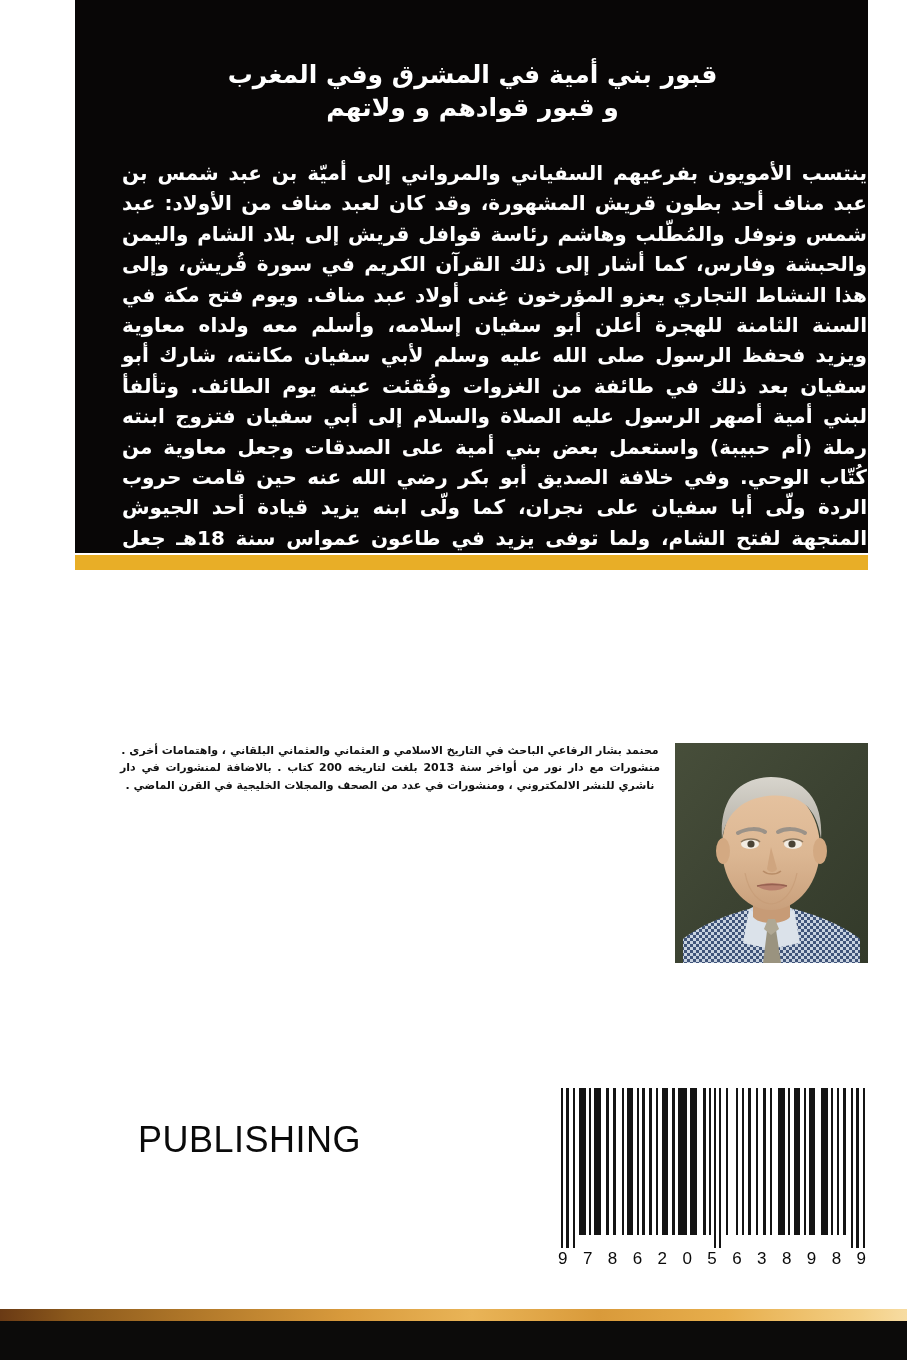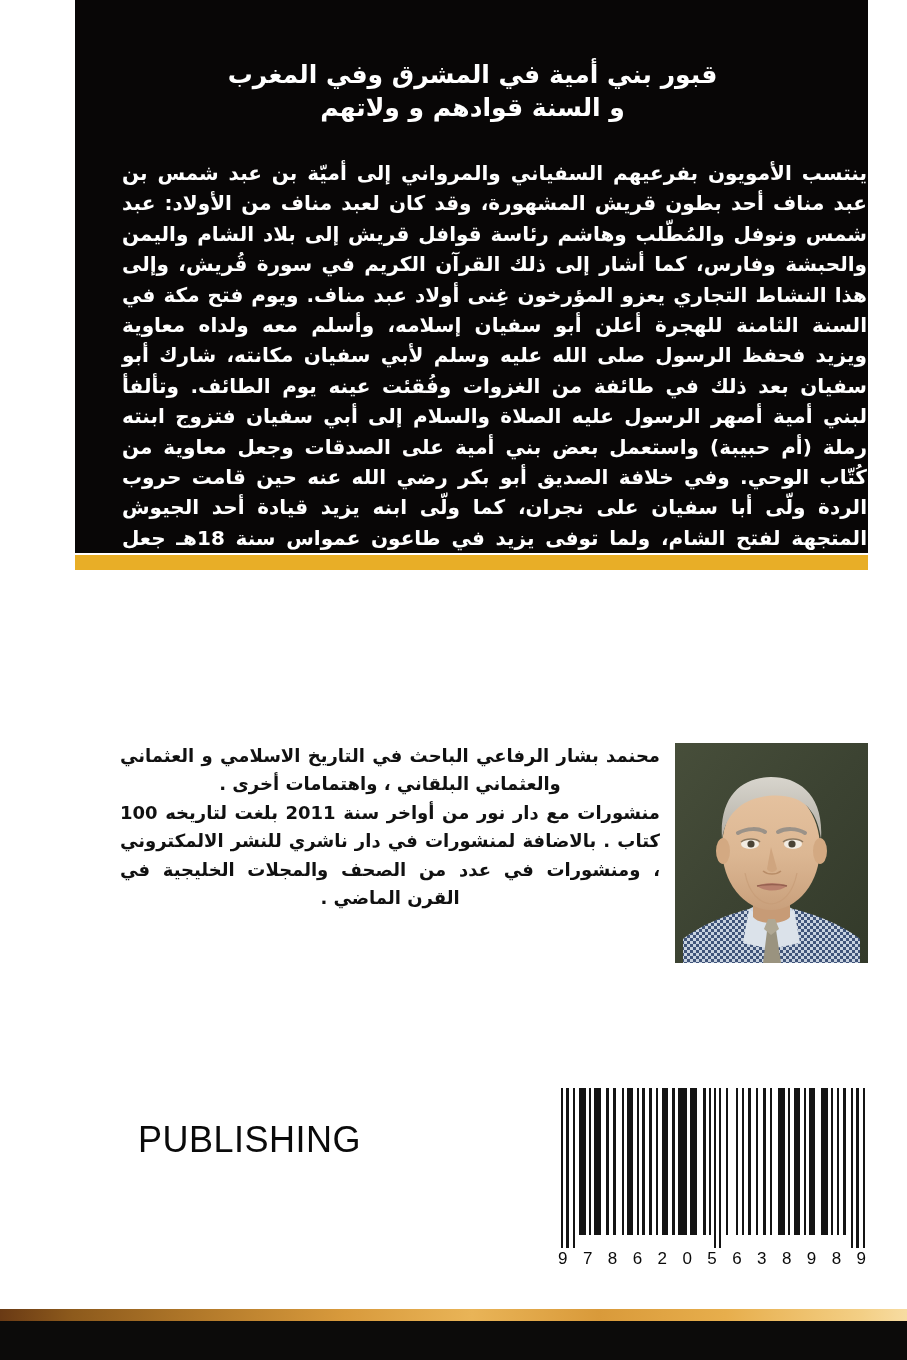--- a/index.html
+++ b/index.html
@@ -72,21 +72,21 @@
     position: absolute;
     left: 120px;
     top: 742px;
     width: 540px;
     direction: rtl;
     text-align: justify;
     text-align-last: center;
     color: #111111;
     font-family: "DejaVu Sans", sans-serif;
     font-weight: bold;
-    font-size: 18px;
+    font-size: 11px;
     line-height: 1.58;
   }
   .author-bio p { margin: 0; }
 
   
   .author-photo {
     position: absolute;
     left: 675px;
     top: 743px;
     width: 193px;
@@ -163,30 +163,30 @@
     background: #0c0b0a;
   }
 </style>
 </head>
 <body>
 
 <div class="black-panel"></div>
 
 <div class="title-block">
   <span class="title-line">قبور بني أمية في المشرق وفي المغرب</span>
-  <span class="title-line">و السنة قوادهم و ولاتهم</span>
+  <span class="title-line">و قبور قوادهم و ولاتهم</span>
 </div>
 
 <div class="blurb">ينتسب الأمويون بفرعيهم السفياني والمرواني إلى أميّة بن عبد شمس بن عبد مناف أحد بطون قريش المشهورة، وقد كان لعبد مناف من الأولاد: عبد شمس ونوفل والمُطّلب وهاشم رئاسة قوافل قريش إلى بلاد الشام واليمن والحبشة وفارس، كما أشار إلى ذلك القرآن الكريم في سورة قُريش، وإلى هذا النشاط التجاري يعزو المؤرخون غِنى أولاد عبد مناف. ويوم فتح مكة في السنة الثامنة للهجرة أعلن أبو سفيان إسلامه، وأسلم معه ولداه معاوية ويزيد فحفظ الرسول صلى الله عليه وسلم لأبي سفيان مكانته، شارك أبو سفيان بعد ذلك في طائفة من الغزوات وفُقئت عينه يوم الطائف. وتألفأ لبني أمية أصهر الرسول عليه الصلاة والسلام إلى أبي سفيان فتزوج ابنته رملة (أم حبيبة) واستعمل بعض بني أمية على الصدقات وجعل معاوية من كُتّاب الوحي. وفي خلافة الصديق أبو بكر رضي الله عنه حين قامت حروب الردة ولّى أبا سفيان على نجران، كما ولّى ابنه يزيد قيادة أحد الجيوش المتجهة لفتح الشام، ولما توفى يزيد في طاعون عمواس سنة 18هـ جعل الخطاب معاوية أخو يزيد واليا على جُندَي دمشق والأردن. ثم علت مكانة الأمويين في خلافة عثمان فهو أموي من بني عبد شمس بن عبد مناف، وقد اعتمد على بني أمية وجعلهم ولاة على الولايات المهمة في الدولة أو مستشارين له، حيث كان معاوية بن أبي سفيان أعظم الولاة حظاً في خلافته، حيث جُمعت له الشام والجزيرة وثغورهما.</div>
 
 <div class="gold-bar"></div>
 
 <div class="author-bio">
   <p>محنمد بشار الرفاعي الباحث في التاريخ الاسلامي و العثماني  والعثماني البلقاني ، واهتمامات أخرى .</p>
-  <p>منشورات مع دار نور من أواخر سنة 2011 بلغت لتاريخه 100 كتاب . بالاضافة لمنشورات في دار ناشري للنشر الالمكتروني ، ومنشورات في عدد من الصحف والمجلات الخليجية في القرن الماضي .</p>
+  <p>منشورات مع دار نور من أواخر سنة 2013 بلغت لتاريخه 200 كتاب . بالاضافة لمنشورات في دار ناشري للنشر الالمكتروني ، ومنشورات في عدد من الصحف والمجلات الخليجية في القرن الماضي .</p>
 </div>
 
 <div class="author-photo">
   <svg width="193" height="220" viewBox="0 0 193 220" xmlns="http://www.w3.org/2000/svg">
     <defs>
       <linearGradient id="bgGrad" x1="0" y1="0" x2="1" y2="1">
         <stop offset="0%" stop-color="#474e3a"></stop>
         <stop offset="50%" stop-color="#3c4332"></stop>
         <stop offset="100%" stop-color="#333a2a"></stop>
       </linearGradient>

